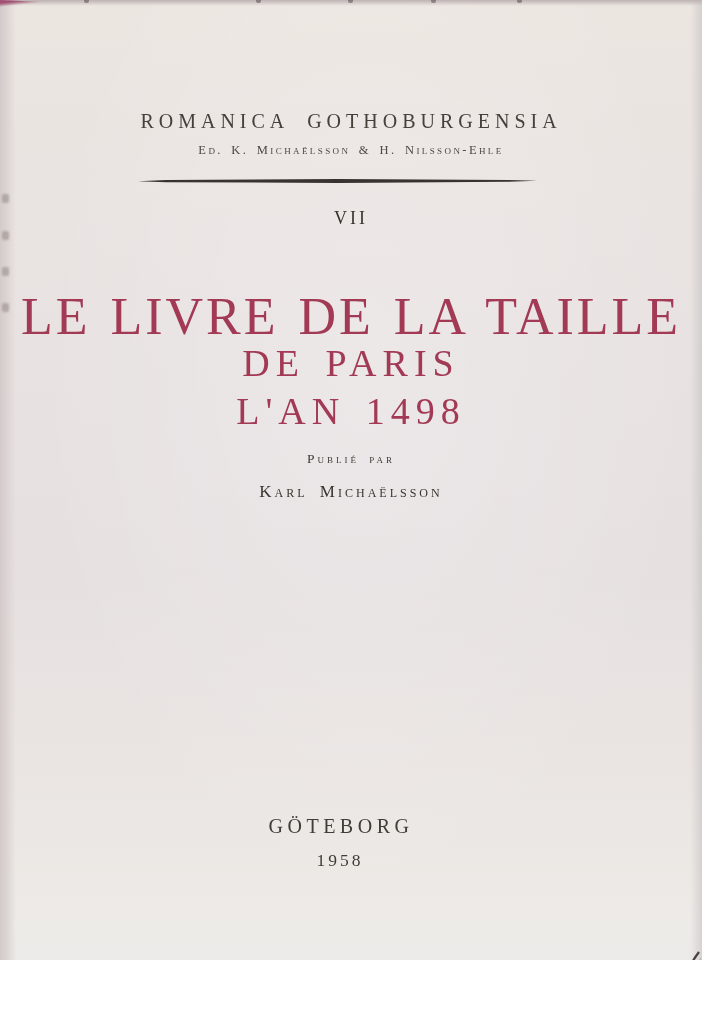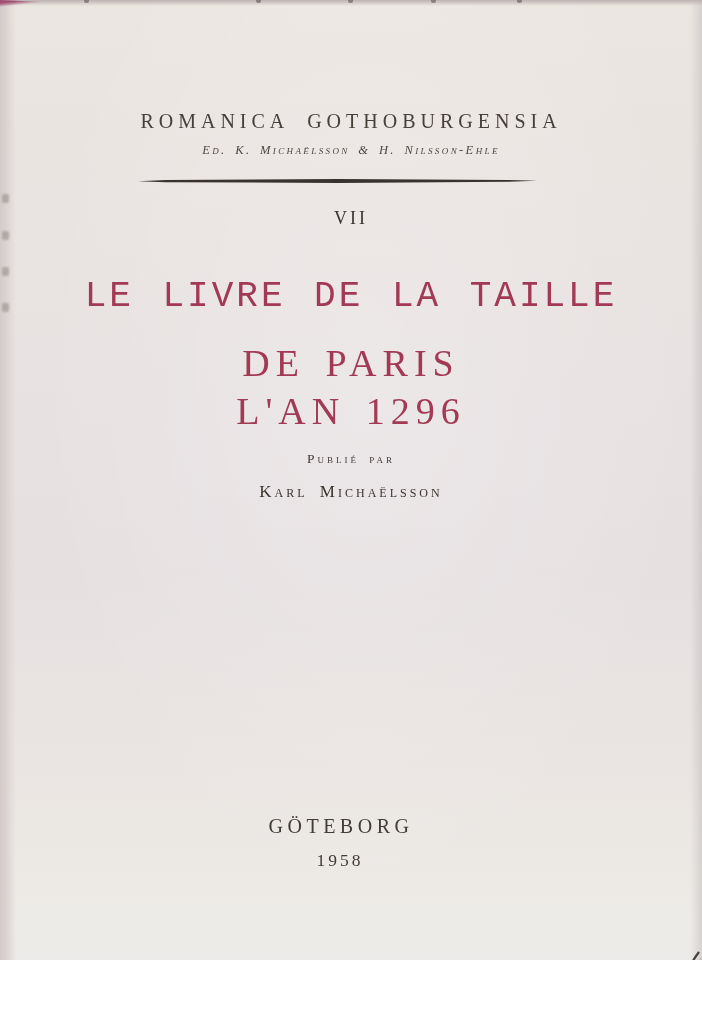--- a/index.html
+++ b/index.html
@@ -73,30 +73,30 @@
     transform: scaleX(0.95); transform-origin: right;
   }
 
   
   .textline {
     position: absolute; left: 0; width: 702px;
     text-align: center; white-space: nowrap;
     color: #3e3833;
   }
   .series-title   { top: 110px; font-size: 20px; letter-spacing: 5px; word-spacing: 9px; color: #46403b; }
-  .editors-line   { top: 143px; font-size: 12.5px; font-variant: small-caps; letter-spacing: 2.4px; word-spacing: 3px; color: #4e4843; font-style: italic; }
+  .editors-line   { top: 143px; font-size: 12.5px; font-variant: small-caps; letter-spacing: 2.4px; word-spacing: 3px; color: #4e4843; }
   .rule {
     position: absolute; left: 138px; top: 179px; width: 399px; height: 4px;
     background: #39332f;
     clip-path: polygon(0% 55%, 7% 25%, 50% 0%, 93% 22%, 100% 45%, 93% 70%, 50% 100%, 7% 80%);
   }
   .volume-numeral { top: 208px; font-size: 18px; letter-spacing: 3px; color: #3a342f; }
 
   .book-title { color: #a23a55; }
-  .title-1 { top: 276px; font-size: 36px; letter-spacing: 3px;  word-spacing: 4px; font-family: Liberation Mono, monospace; }
+  .title-1 { top: 287px; font-size: 52px; letter-spacing: 3px;  word-spacing: 4px; }
   .title-2 { top: 341px; font-size: 38px; letter-spacing: 6px;  word-spacing: 5px; }
   .title-3 { top: 389px; font-size: 38px; letter-spacing: 6px;  word-spacing: 5px; }
 
   .publisher-note { top: 451px; font-size: 13.5px; font-variant: small-caps; letter-spacing: 3px; word-spacing: 4px; color: #413b36; }
   .author-name    { top: 482px; font-size: 17px;   font-variant: small-caps; letter-spacing: 3px; word-spacing: 5px; color: #3a342f; }
 
   .imprint-city { top: 815px; font-size: 20px;   letter-spacing: 4.5px; color: #423c37; transform: translateX(-10px); }
   .imprint-year { top: 850px; font-size: 17.5px; letter-spacing: 3px;   color: #423c37; transform: translateX(-11px); }
 </style>
 </head>
@@ -125,21 +125,21 @@
     <path d="M41 10 C 31 26, 28 44, 36 60" fill="none" stroke="#9b9492" stroke-width="1.4" opacity="0.5"></path>
   </svg>
 
   <div class="textline series-title">ROMANICA GOTHOBURGENSIA</div>
   <div class="textline editors-line">Ed. K. Michaëlsson &amp; H. Nilsson-Ehle</div>
   <div class="rule"></div>
   <div class="textline volume-numeral">VII</div>
 
   <div class="textline book-title title-1">LE LIVRE DE LA TAILLE</div>
   <div class="textline book-title title-2">DE PARIS</div>
-  <div class="textline book-title title-3">L'AN 1296</div>
+  <div class="textline book-title title-3">L'AN 1498</div>
 
   <div class="textline author-name">Karl Michaëlsson</div>
   <div class="textline publisher-note">Publié par</div>
 
   <div class="textline imprint-city">GÖTEBORG</div>
   <div class="textline imprint-year">1958</div>
 
   <div class="watermark">KLONDYKE.NL</div>
 
 </div>

